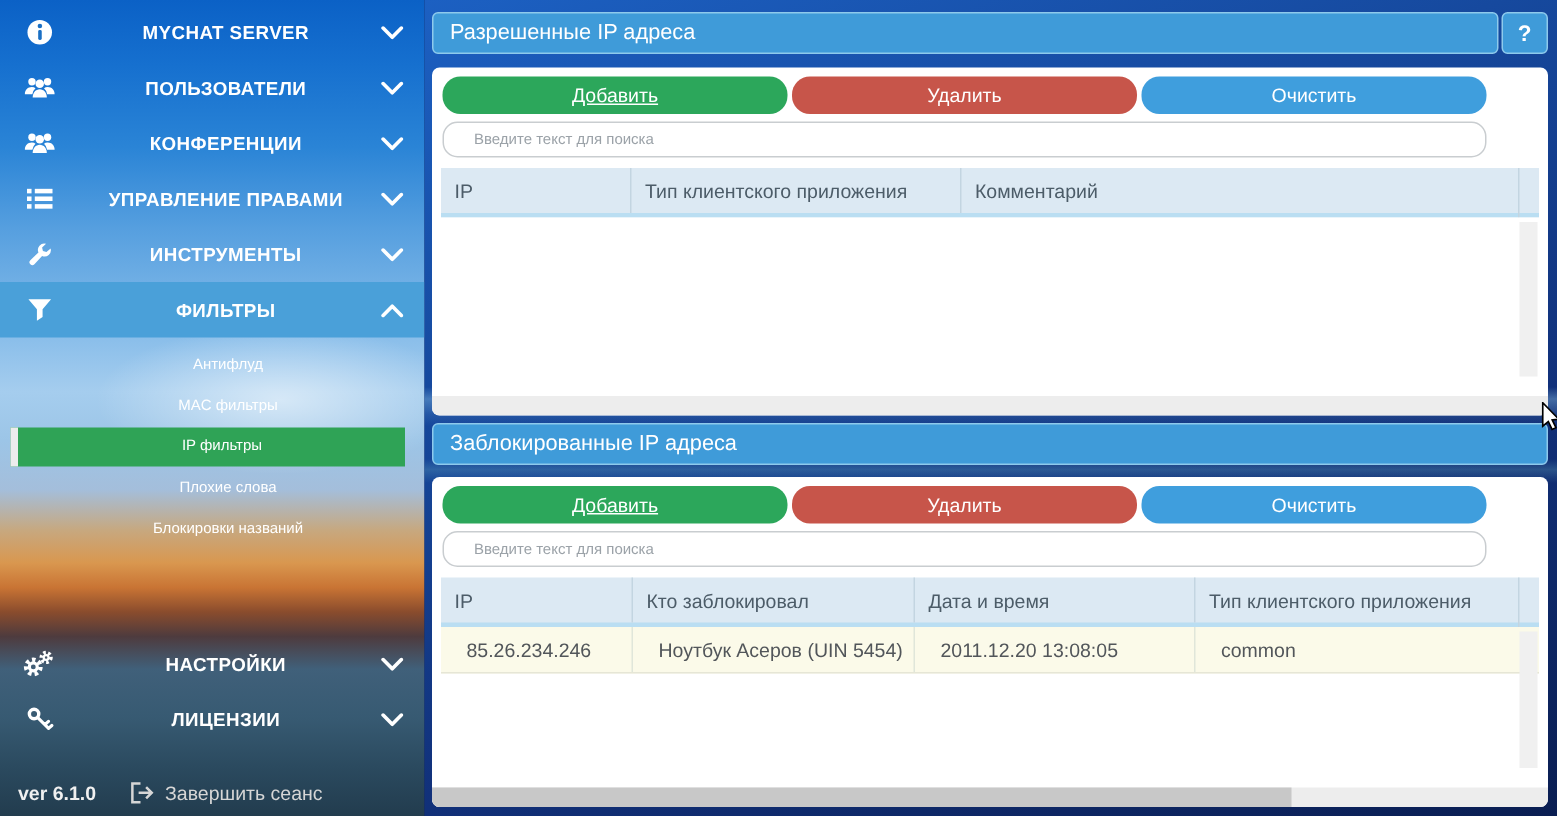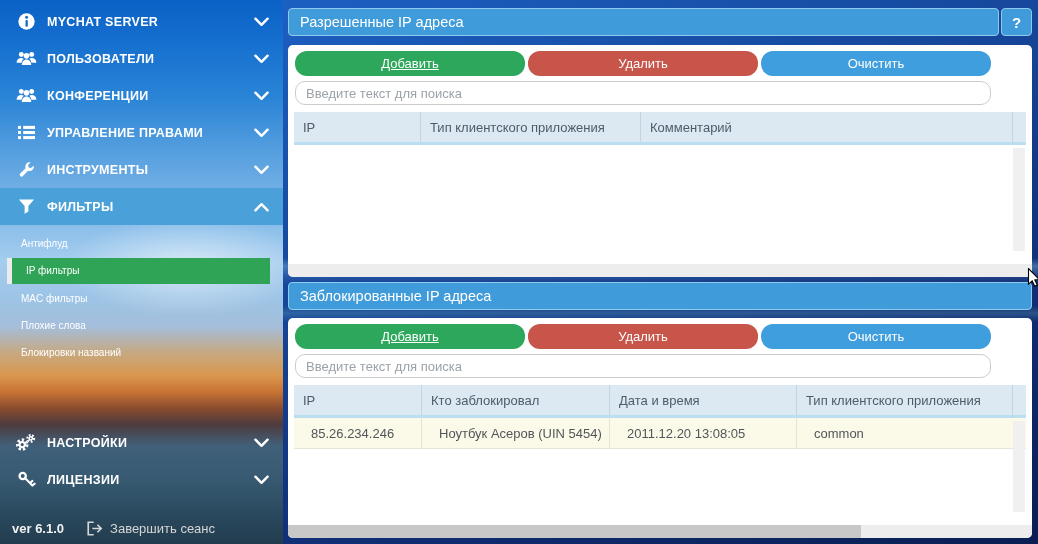--- a/index.html
+++ b/index.html
@@ -10,20 +10,21 @@
   
   .sidebar{
     width:283px; flex:0 0 283px; position:relative; overflow:hidden; padding-top:3px;
     background:
       radial-gradient(62% 13% at 66% 49%, rgba(255,255,255,.55), rgba(255,255,255,0) 70%),
       linear-gradient(180deg,
         #0b61c6 0%, #1670cf 8%, #2a84d6 18%, #569fdf 28%, #84bbe9 40%,
         #a5cdee 48%, #9cc5e7 54%, #a4bedb 60%, #c7a87f 65%, #d9974f 69%,
         #c97434 72%, #8a4c2d 75%, #4e3b3e 78%, #40607a 82%, #375a72 88%,
         #2b4a5f 94%, #223c4e 100%);
+    text-align: center;
   }
   .mi{ height:37px; display:flex; align-items:center; padding:0 14px 0 15px; cursor:pointer; color:#fff; }
   .mi .ic{ width:22px; height:20px; display:flex; align-items:center; justify-content:center; flex:0 0 22px; }
   .mi .lbl{ flex:1; margin-left:10px; font-size:12.5px; font-weight:700; letter-spacing:.3px; white-space:nowrap; }
   .mi .chev{ width:15px; height:10px; display:flex; }
   .mi.active{ background:#4aa0d9; }
   .submenu{ color:#fff; padding-top:5px; }
   .smi{ height:27px; line-height:27px; padding-left:21px; font-size:10px; cursor:pointer; white-space:nowrap; }
   .smi.selected{
     background:#2fa356; border-left:5px solid #ececec;
@@ -59,21 +60,21 @@
   .phead.second{ margin-bottom:8px; }
   .pbody.second{ flex:1; }
 
   .controls{ display:flex; gap:3px; width:696px; margin-left:1px; flex:0 0 auto; }
   .btn{ flex:1; height:25px; border:none; border-radius:12px; color:#fff; font-size:13px; cursor:pointer; font-family:"Liberation Sans",sans-serif; }
   .btn.add{ background:#2ca75b;text-decoration:underline; }
   .btn.del{ background:#c7554a; }
   .btn.clr{ background:#3f9edd; }
   .search{
     width:696px; height:24px; margin:5px 0 0 1px; border:1px solid #c9cdd0; border-radius:10px;
-    padding:0 10px; font-size:13px; color:#b91c1c; outline:none; font-family:"Liberation Sans",sans-serif; flex:0 0 auto;
+    padding:0 20px; font-size:10px; color:#b91c1c; outline:none; font-family:"Liberation Sans",sans-serif; flex:0 0 auto;
   }
   .search::placeholder{ color:#9ba2a8; }
 
   .tblzone{ flex:1; margin-top:7px; position:relative; display:flex; flex-direction:column; min-height:0; }
   .thead{
     display:flex; height:33px; flex:0 0 33px; background:#dce9f3; border-bottom:3px solid #badef2;
     color:#4c5c68; font-size:13px; position:relative; padding-right:0;
   }
   .thead .col{ display:flex; align-items:center; padding-left:9px; border-right:1px solid #c3d5e1; overflow:hidden; white-space:nowrap; }
   .thead .col:last-child{ border-right:none; }
@@ -196,22 +197,22 @@
       <span class="lbl">ФИЛЬТРЫ</span>
       <span class="chev">
         <svg width="15" height="10" viewBox="0 0 16 10">
             <path d="M1.5 8.5L8 2l6.5 6.5" fill="none" stroke="#fff" stroke-width="2.6" stroke-linecap="round" stroke-linejoin="round"></path>
           </svg>
       </span>
     </div>
 
     <div class="submenu">
       <div class="smi">Антифлуд</div>
+      <div class="smi">MAC фильтры</div>
       <div class="smi selected">IP фильтры</div>
-      <div class="smi">MAC фильтры</div>
       <div class="smi">Плохие слова</div>
       <div class="smi">Блокировки названий</div>
     </div>
 
     <div class="mi settings">
       <span class="ic">
         <svg width="22" height="19" viewBox="0 0 22 20">
             <circle cx="7" cy="12.2" r="5" fill="none" stroke="#fff" stroke-width="3.2" stroke-dasharray="2.4 2.1"></circle>
             <circle cx="7" cy="12.2" r="2.8" fill="none" stroke="#fff" stroke-width="2.2"></circle>
             <circle cx="16" cy="5.6" r="3.4" fill="none" stroke="#fff" stroke-width="2.5" stroke-dasharray="1.8 1.6"></circle>

